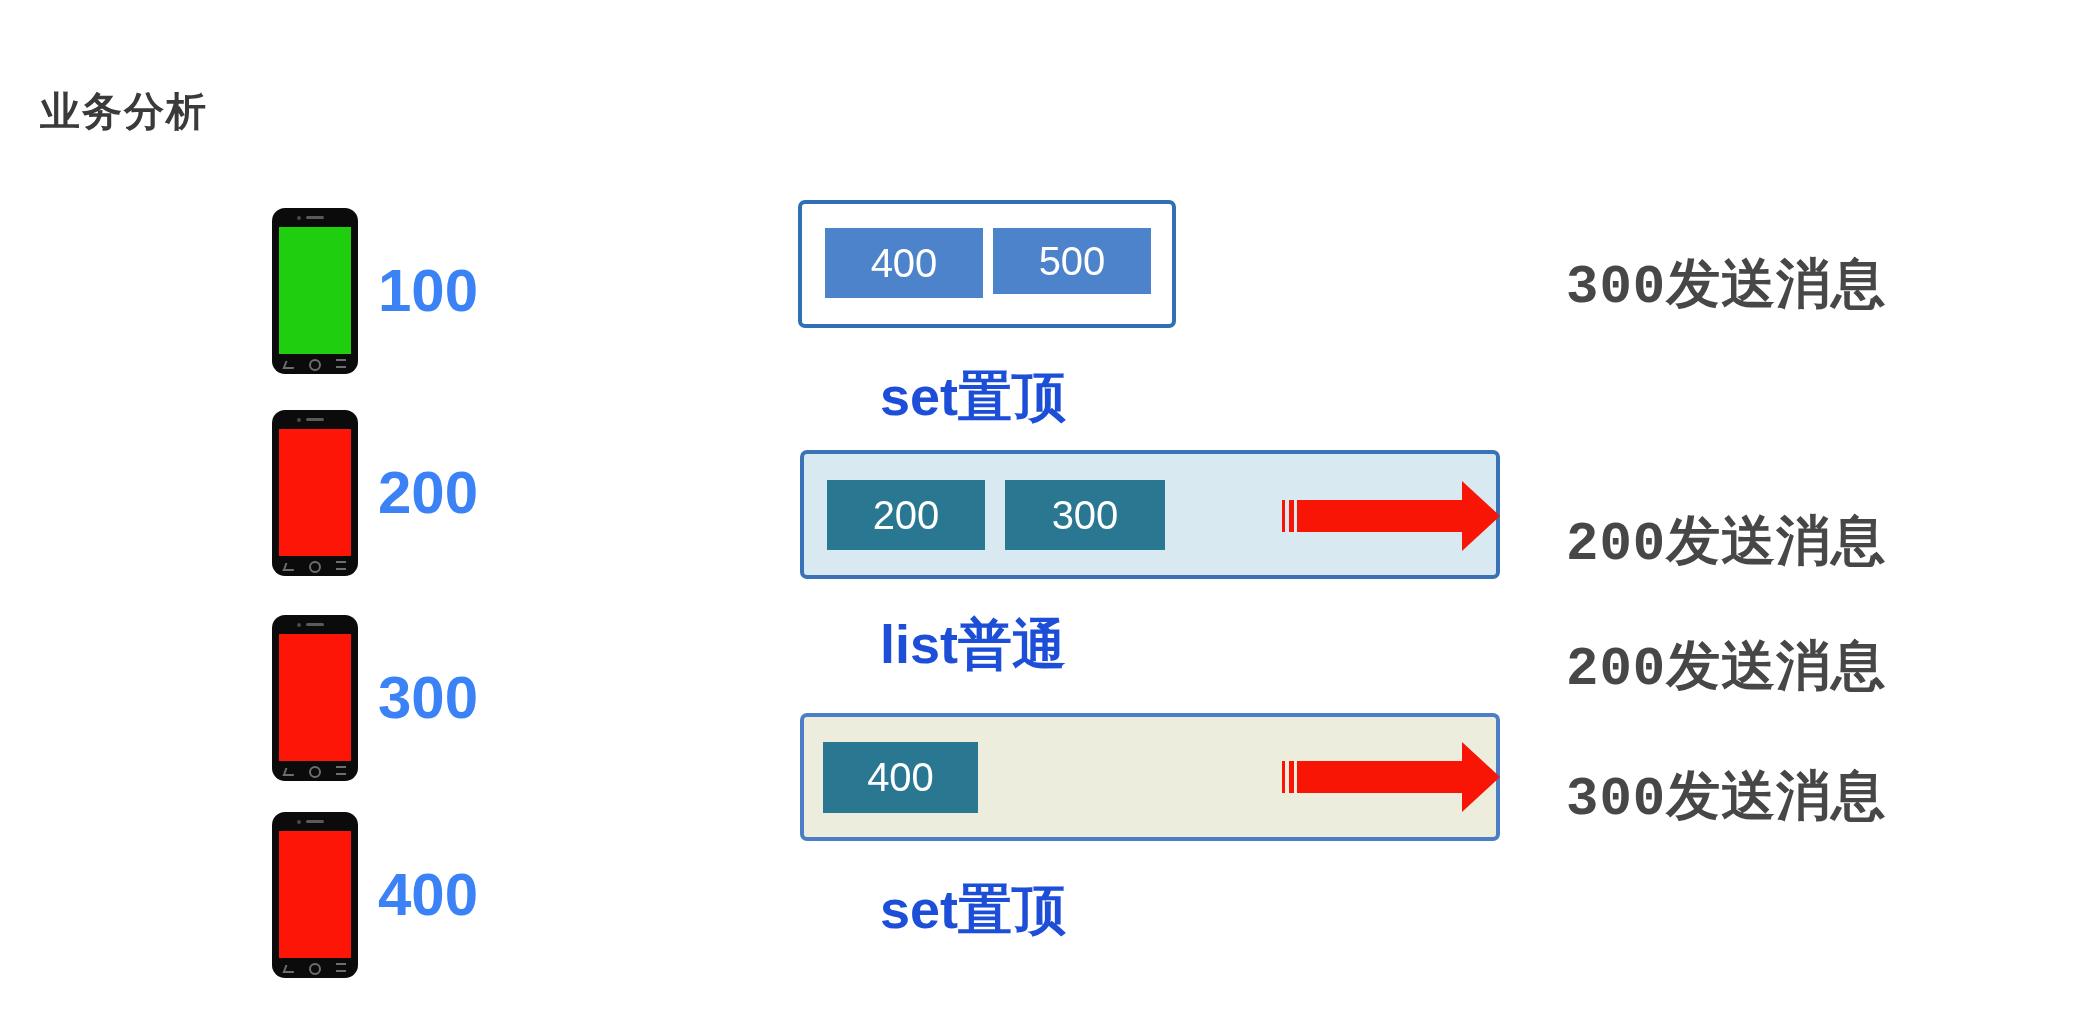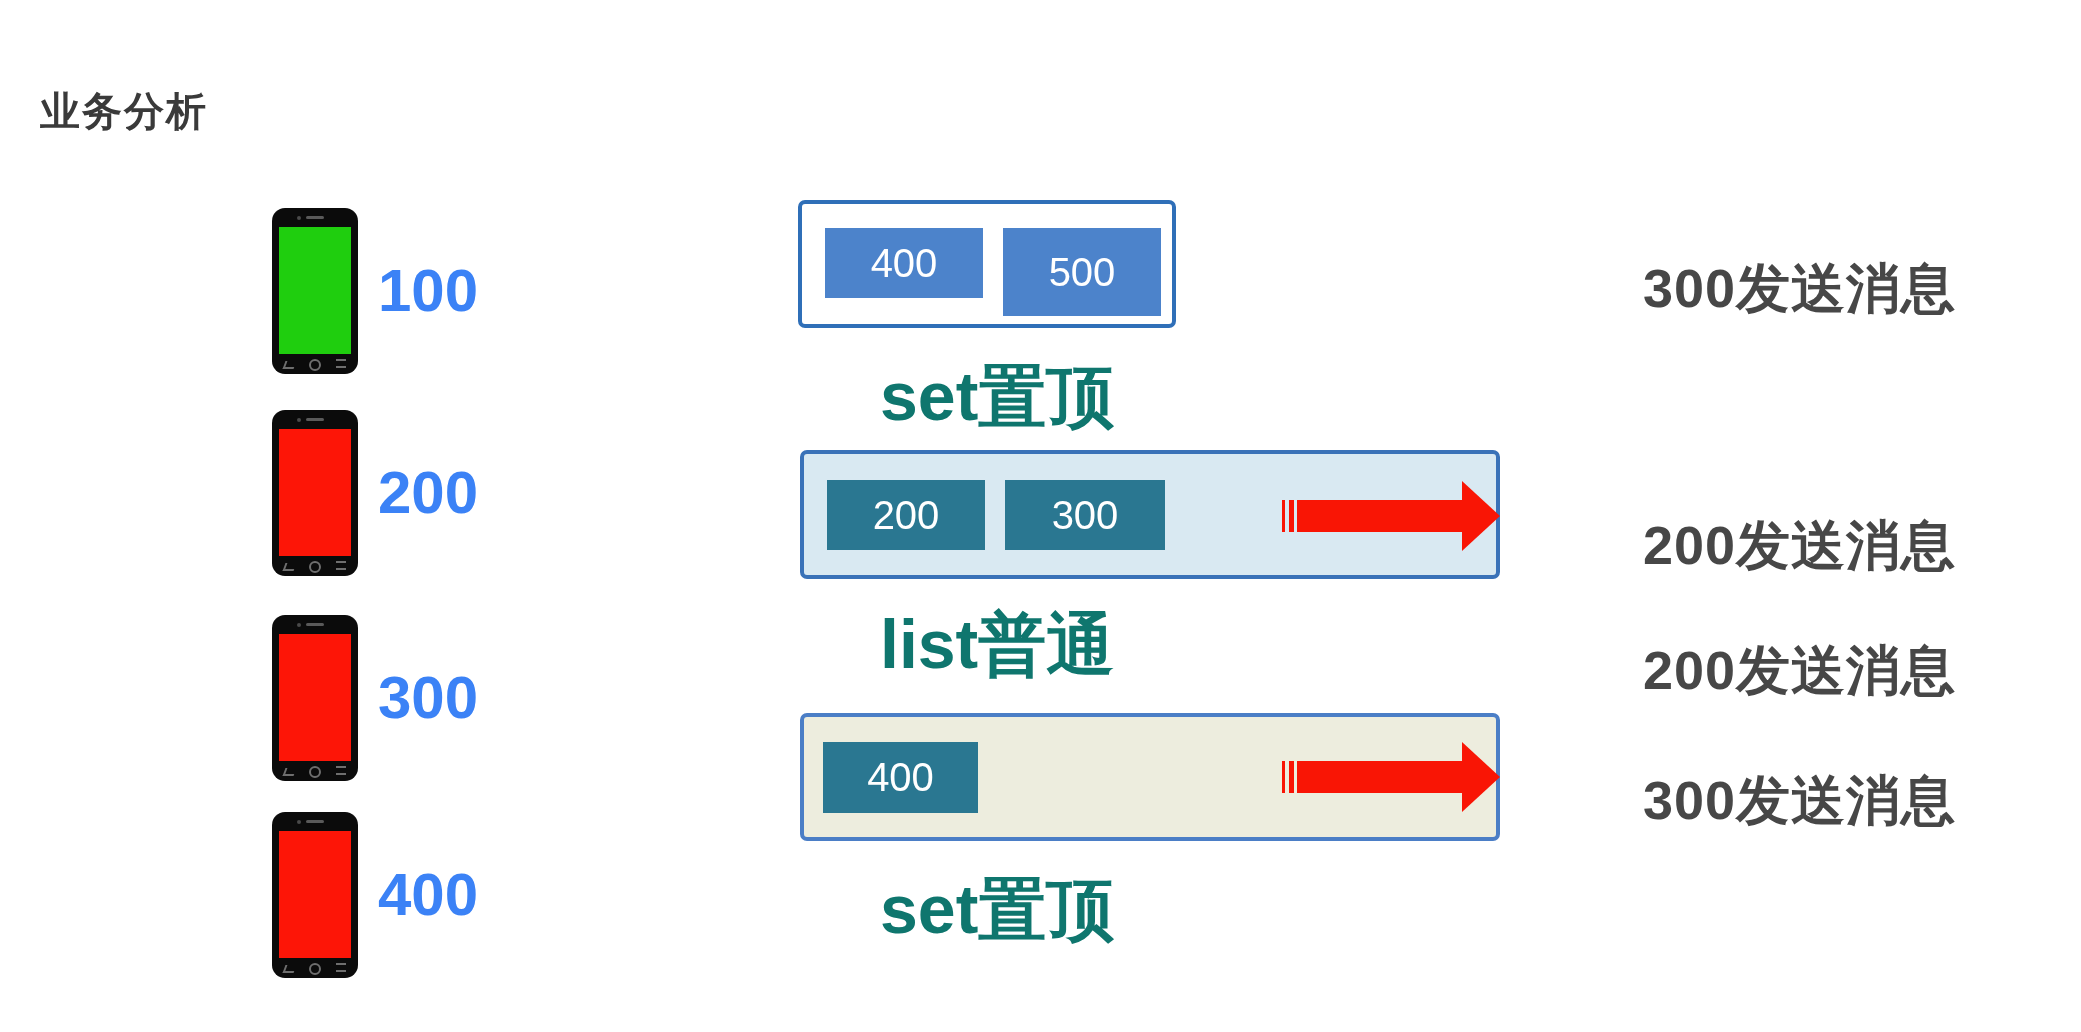--- a/index.html
+++ b/index.html
@@ -26,32 +26,32 @@
 
   
   .gbox{position:absolute;box-sizing:border-box;border:4px solid #3a72b8;border-radius:7px;}
   .gbox-set{left:798px;top:200px;width:378px;height:128px;background:#ffffff;border-color:#2f6fb8;}
   .gbox-putong{left:800px;top:450px;width:700px;height:129px;background:#d9e9f2;border-color:#3a72b8;}
   .gbox-zhiding{left:800px;top:713px;width:700px;height:128px;background:#ededde;border-color:#4b7ec6;}
   .item{position:absolute;display:flex;align-items:center;justify-content:center;
         color:#ffffff;font-size:40px;font-weight:normal;}
   .item-blue{background:#4c83cb;}
   .item-teal{background:#2a7791;}
-  .glabel{position:absolute;left:880px;font-size:68px;font-weight:bold;line-height:58px;color:#0f766e;}
+  .glabel{position:absolute;left:880px;font-size:54px;font-weight:bold;line-height:58px;color:#1d4ed8;}
 
   
   .arrow{position:absolute;width:218px;height:70px;}
   .arrow .s1{position:absolute;left:0;top:19px;width:3px;height:32px;background:#f91505;}
   .arrow .s2{position:absolute;left:7px;top:19px;width:5px;height:32px;background:#f91505;}
   .arrow .body{position:absolute;left:15px;top:19px;width:165px;height:32px;background:#f91505;}
   .arrow .head{position:absolute;left:180px;top:0;width:0;height:0;
     border-left:38px solid #f91505;border-top:35px solid transparent;border-bottom:35px solid transparent;}
 
   
-  .msg{position:absolute;left:1643px;font-size:54px;font-weight:bold;line-height:58px;color:#474747;letter-spacing:1px;}
+  .msg{position:absolute;left:1566px;font-size:54px;font-weight:bold;line-height:58px;color:#474747;letter-spacing:1px;font-family:Liberation Mono, monospace;}
 </style>
 </head>
 <body>
 
 <div class="canvas">
 
   <div class="title">业务分析</div>
 
   <div class="phone" style="top:208px">
     <span class="camera"></span>
@@ -88,21 +88,21 @@
     <span class="speaker"></span>
     <div class="screen screen-red"></div>
     <span class="back"></span>
     <span class="home"></span>
     <span class="menu"></span>
   </div>
   <div class="phone-label" style="top:863px">400</div>
 
   <div class="gbox gbox-set">
     <div class="item item-blue" style="left:23px;top:24px;width:158px;height:70px">400</div>
-    <div class="item item-blue" style="left:201px;top:24px;width:158px;height:88px">500</div>
+    <div class="item item-blue" style="left:191px;top:24px;width:158px;height:66px">500</div>
   </div>
   <div class="glabel" style="top:367px">set置顶</div>
 
   <div class="gbox gbox-putong">
     <div class="item item-teal" style="left:23px;top:26px;width:158px;height:70px">200</div>
     <div class="item item-teal" style="left:201px;top:26px;width:160px;height:70px">300</div>
     <div class="arrow" style="left:478px;top:27px">
       <span class="s1"></span>
         <span class="s2"></span>
         <span class="body"></span>

